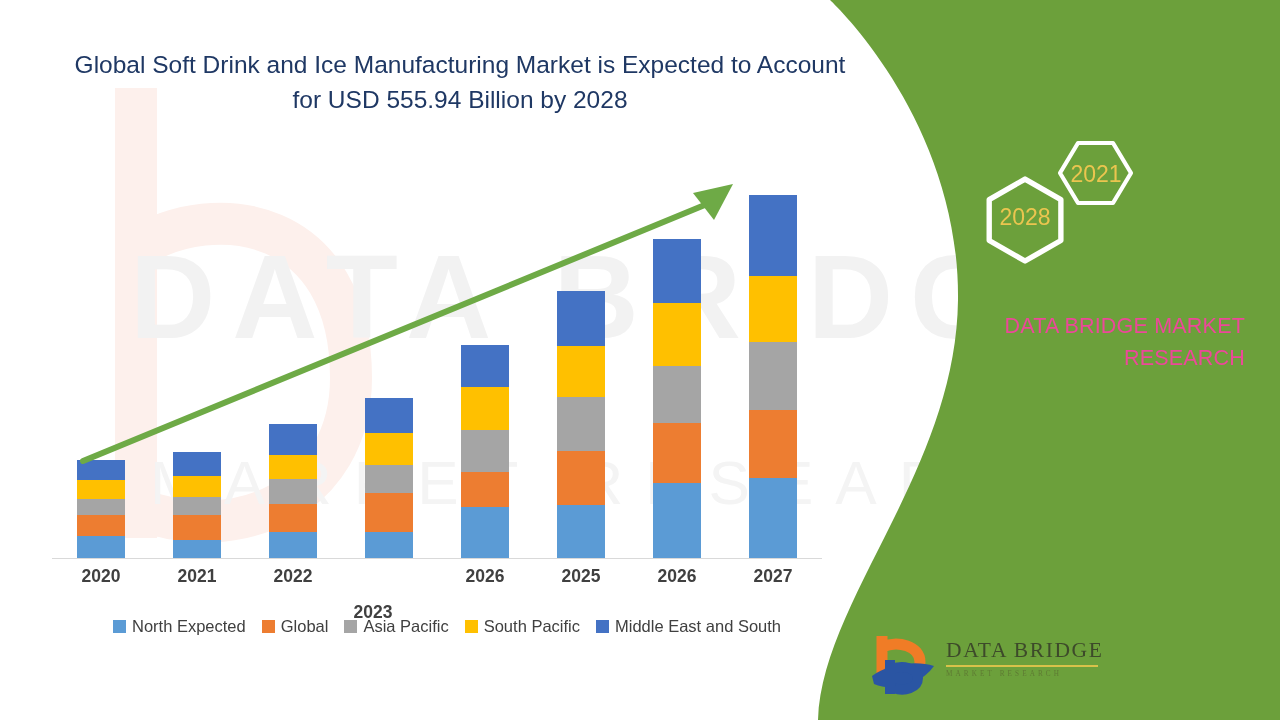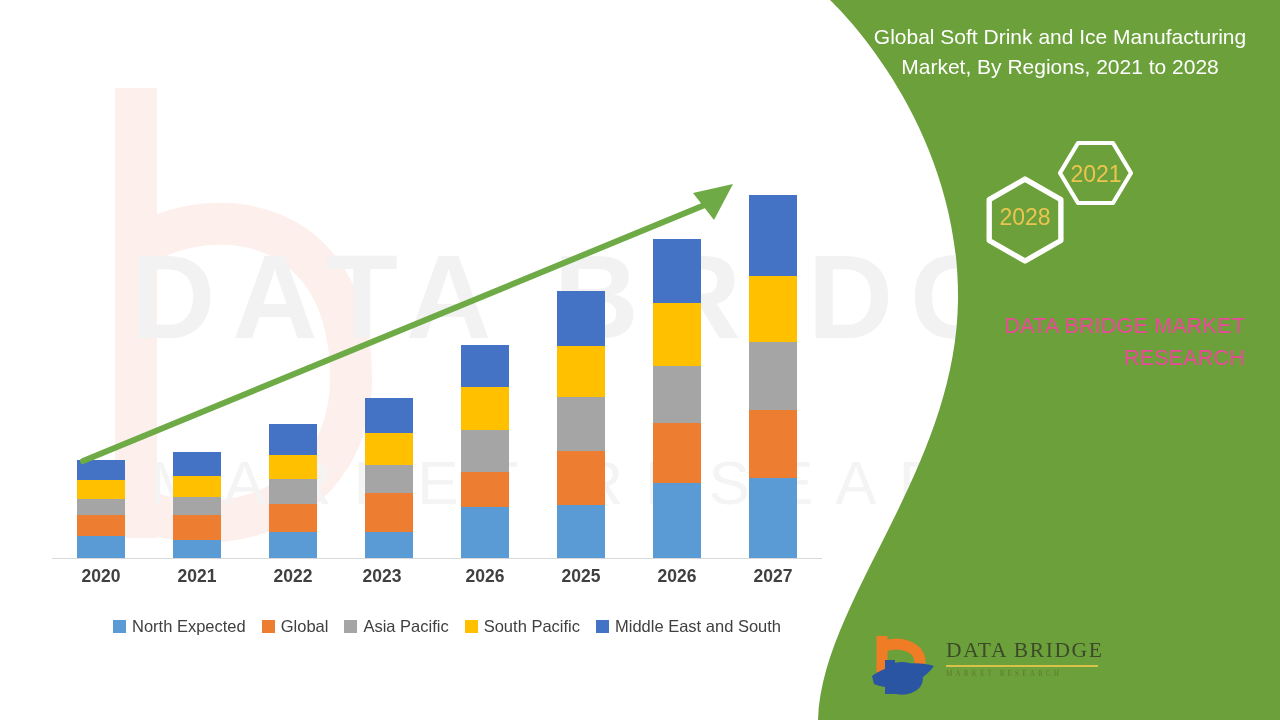--- a/index.html
+++ b/index.html
@@ -254,20 +254,21 @@
 <div id="root">
 
   <div class="watermark-layer">
     <svg class="wm-b" viewBox="0 0 300 470">
       <path d="M40 10 L40 460 M40 170 C120 120 255 140 255 300 C255 420 140 470 40 430" fill="none" stroke="#fdf0ec" stroke-width="42"></path>
     </svg>
     <div class="wm-text">DATA BRIDGE</div>
     <div class="wm-text2">MARKET RESEARCH</div>
   </div>
 
+  <div class="chart-title">Global Soft Drink and Ice Manufacturing Market is Expected to Account for USD 555.94 Billion by 2028</div>
 
   <div class="axis-line"></div>
 
   <div class="bars">
 
     <div class="bar-col" style="left:25px;">
       <div class="seg" style="height:20px;  background:#4472c4;"></div>
       <div class="seg" style="height:19px;  background:#ffc000;"></div>
       <div class="seg" style="height:16px;  background:#a5a5a5;"></div>
       <div class="seg" style="height:21px;  background:#ed7d31;"></div>
@@ -333,21 +334,21 @@
 
   <svg class="trend-arrow" viewBox="0 0 780 400">
     <line x1="31" y1="301" x2="660" y2="42" stroke="#6eaa46" stroke-width="6" stroke-linecap="round"></line>
     <polygon points="681,24 641,33 662,60" fill="#6eaa46"></polygon>
   </svg>
 
   <div class="x-labels">
     <div class="x-label" style="left:1px;">2020</div>
     <div class="x-label" style="left:97px;">2021</div>
     <div class="x-label" style="left:193px;text-align:center;">2022</div>
-    <div class="x-label" style="left:282px;">2023</div>
+    <div class="x-label" style="left:273px;margin-top:36px;">2023</div>
     <div class="x-label" style="left:385px;">2026</div>
     <div class="x-label" style="left:481px;text-align:center;">2025</div>
     <div class="x-label" style="left:577px;">2026</div>
     <div class="x-label" style="left:673px;">2027</div>
   </div>
 
   <div class="legend">
     <div class="legend-item">
       <span class="legend-swatch" style="background:#5b9bd5;"></span>
       <span class="legend-label">North Expected</span>
@@ -370,21 +371,20 @@
     </div>
   </div>
 
   <div class="green-panel">
     <svg width="480" height="720" viewBox="0 0 480 720">
       <path d="M30 0 C 30 0, 160 120, 158 300 C 156 470, 22 600, 18 720 L480 720 L480 0 Z" fill="#6ca03b"></path>
     </svg>
   </div>
 
   <div class="panel-content">
-    <div class="panel-title">Global Soft Drink and Ice Manufacturing Market, By Regions, 2021 to 2028</div>
 
     <svg class="hexes" viewBox="0 0 220 155">
 
       <g>
         <polygon points="20,57 48,41 76,57 76,89 48,105 20,89" transform="scale(1.28) translate(-5,-5)" fill="none" stroke="#ffffff" stroke-width="4.2" stroke-linejoin="round"></polygon>
       </g>
 
       <g>
         <polygon points="108,10 143,10 161,40 143,70 108,70 90,40" fill="none" stroke="#ffffff" stroke-width="4.2" stroke-linejoin="round"></polygon>
       </g>

